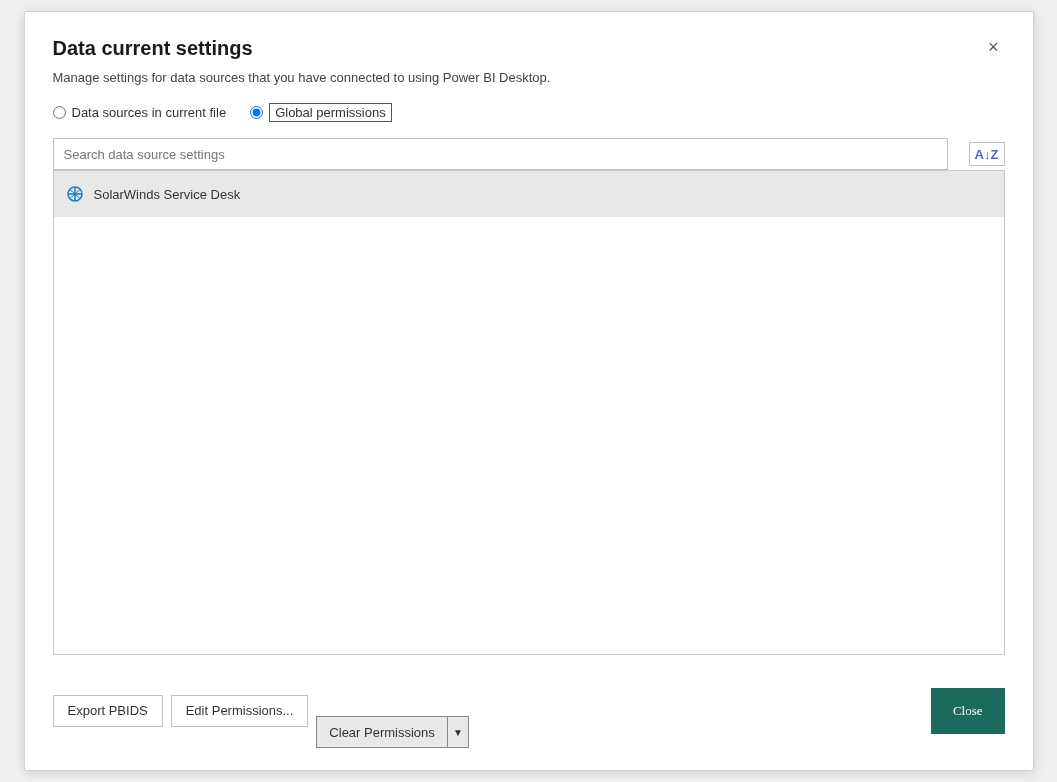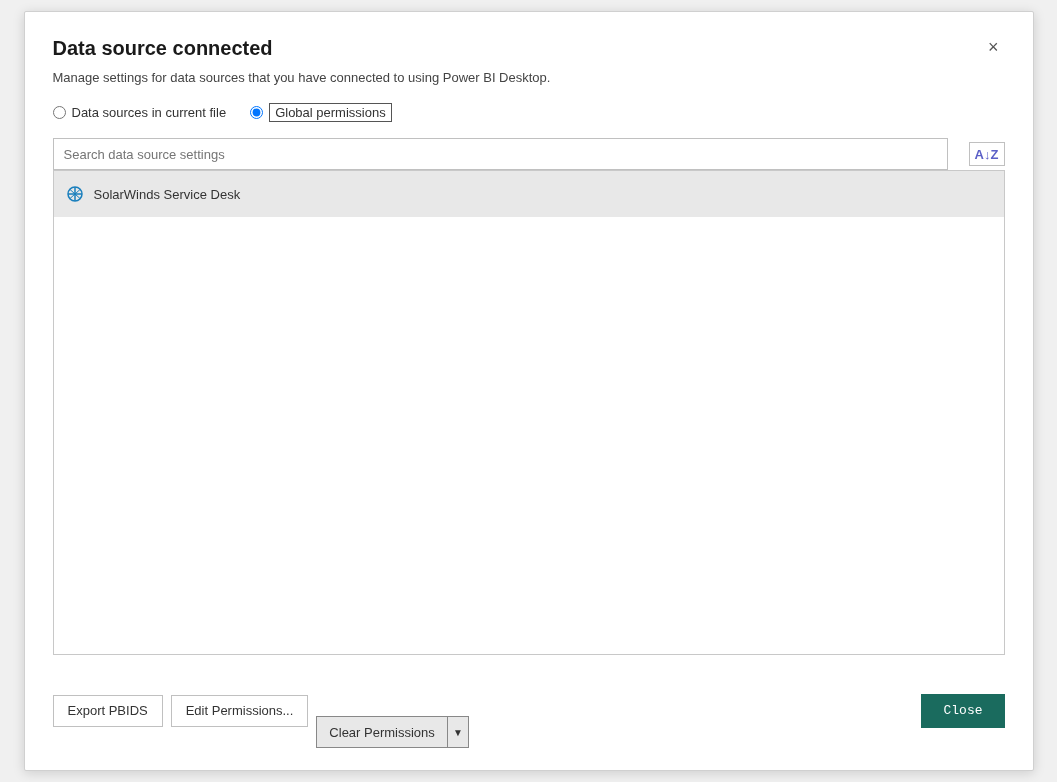--- a/index.html
+++ b/index.html
@@ -168,42 +168,42 @@
       display: flex;
       align-items: center;
       justify-content: center;
       font-size: 10px;
       color: #333;
     }
     .close-dialog-btn {
       background: #1a6b5e;
       color: #fff;
       border: none;
-      height: 34px;
+      height: 46px;
       padding: 0 22px;
       font-size: 13px;
-      font-family: Liberation Mono, monospace;
+      font-family: Liberation Serif, serif;
       cursor: pointer;
       font-weight: 500;
       margin-left: auto;
     }
     
     .icon-connector {
       display: inline-block;
       width: 18px;
       height: 18px;
     }
   </style>
 </head>
 <body>
 
 <div class="dialog">
 
   <div class="dialog-header">
-    <span class="dialog-title">Data source connected</span>
+    <span class="dialog-title">Data current settings</span>
     <button class="close-btn">×</button>
   </div>
 
   <p class="dialog-subtitle">Manage settings for data sources that you have connected to using Power BI Desktop.</p>
 
   <div class="radio-group">
     <label class="radio-label">
       <input type="radio" name="scope" value="option1" style="">
       <span>Data sources in current file</span>
     </label>

